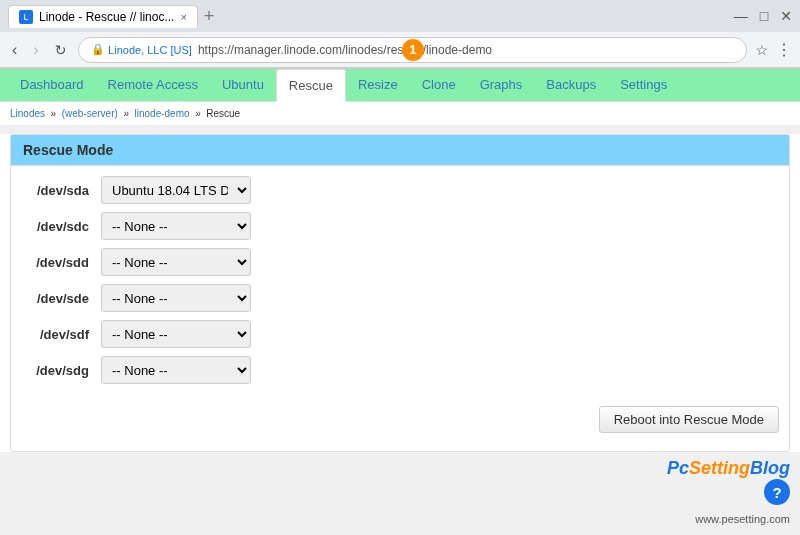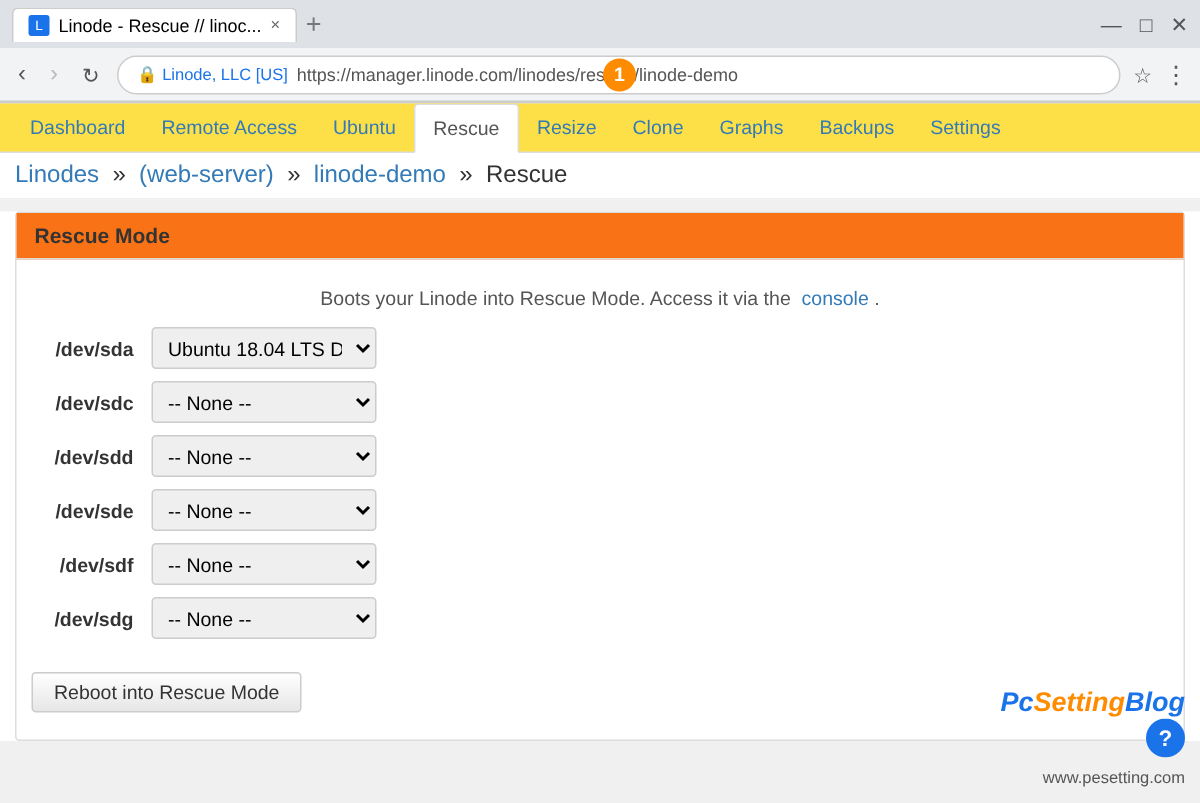--- a/index.html
+++ b/index.html
@@ -19,48 +19,48 @@
     .nav-btn { color: #555; font-size: 16px; cursor: pointer; padding: 2px 4px; }
     .nav-btn.disabled { color: #bbb; cursor: default; }
     .address-bar { flex: 1; height: 26px; border: 1px solid #ccc; border-radius: 13px; background: white; padding: 0 12px; font-size: 12px; display: flex; align-items: center; gap: 6px; }
     .ssl-indicator { color: #1a73e8; font-size: 11px; display: flex; align-items: center; gap: 3px; }
     .lock-icon { font-size: 11px; }
     .url-text { color: #555; font-size: 12px; flex: 1; }
     .star-icon { color: #555; font-size: 14px; cursor: pointer; }
     .menu-icon { color: #555; font-size: 16px; cursor: pointer; }
 
     
-    .nav-tabs { background: #fde047; border-bottom: 1px solid #ddd; padding: 0 8px; display: flex; gap: 0; }
+    .nav-tabs { background: #86efac; border-bottom: 1px solid #ddd; padding: 0 8px; display: flex; gap: 0; }
     .nav-tab { padding: 8px 12px; font-size: 13px; color: #337ab7; cursor: pointer; text-decoration: none; white-space: nowrap; }
     .nav-tab.active { color: #555; border: 1px solid #ddd; border-bottom: 1px solid white; margin-bottom: -1px; background: white; border-radius: 3px 3px 0 0; }
 
     
-    .breadcrumb { padding: 6px 10px; font-size: 16px; color: #333; background: white; border-bottom: 1px solid #eee; }
+    .breadcrumb { padding: 6px 10px; font-size: 10px; color: #333; background: white; border-bottom: 1px solid #eee; }
     .breadcrumb a { color: #337ab7; text-decoration: none; }
 
     
     .page-content { background: white; padding: 0; }
 
     
     .section { border: 1px solid #ddd; margin: 8px 10px; border-radius: 3px; }
-    .section-header { background: #f97316; border-bottom: 1px solid #ddd; padding: 7px 12px; font-size: 14px; font-weight: bold; color: #333; }
+    .section-header { background: #7dd3fc; border-bottom: 1px solid #ddd; padding: 7px 12px; font-size: 14px; font-weight: bold; color: #333; }
 
     .section-body { padding: 10px; }
 
     .info-text { text-align: center; font-size: 13px; color: #555; padding: 8px 0 12px; }
     .info-text a { color: #337ab7; text-decoration: none; }
 
     .form-row { display: flex; align-items: center; margin-bottom: 8px; }
     .form-label { width: 80px; text-align: right; padding-right: 12px; font-size: 13px; color: #333; font-weight: bold; }
     .form-control { height: 28px; border: 1px solid #ccc; border-radius: 3px; padding: 0 6px; font-size: 13px; }
     select.form-control { width: 150px; cursor: pointer; }
 
     .btn { padding: 5px 14px; border: 1px solid #ccc; border-radius: 3px; background: linear-gradient(to bottom, #fff, #e6e6e6); cursor: pointer; font-size: 13px; color: #333; }
 
-    .reboot-row { margin-top: 22px; padding-bottom: 8px; display: flex; justify-content: flex-start; }
+    .reboot-row { margin-top: 22px; padding-bottom: 8px; display: flex; justify-content: flex-end; }
 
     
     .watermark { position: fixed; bottom: 10px; right: 10px; text-align: right; }
     .watermark-brand { color: #1a73e8; font-size: 18px; font-weight: bold; font-style: italic; }
     .watermark-brand span { color: #ff8c00; }
     .watermark-url { font-size: 11px; color: #555; margin-top: 34px; }
     .watermark-help { position: fixed; bottom: 30px; right: 10px; background: #1a73e8; color: white; border-radius: 50%; width: 26px; height: 26px; display: flex; align-items: center; justify-content: center; font-size: 15px; font-weight: bold; }
   </style>
 </head>
 <body>
@@ -121,25 +121,20 @@
   <a href="#">linode-demo</a>
   &nbsp;»&nbsp;
   <span>Rescue</span>
 </div>
 
 <div class="page-content">
 
   <div class="section">
     <div class="section-header">Rescue Mode</div>
     <div class="section-body">
-      <div class="info-text">
-        <span>Boots your Linode into Rescue Mode. Access it via the</span>
-        &nbsp;<a href="#">console</a>
-        <span>.</span>
-      </div>
 
       <div class="form-row">
         <span class="form-label">/dev/sda</span>
         <select class="form-control">
           <option>Ubuntu 18.04 LTS Disk</option>
           <option>512MB Swap Image</option>
           <option>-- None --</option>
         </select>
       </div>
       <div class="form-row">

